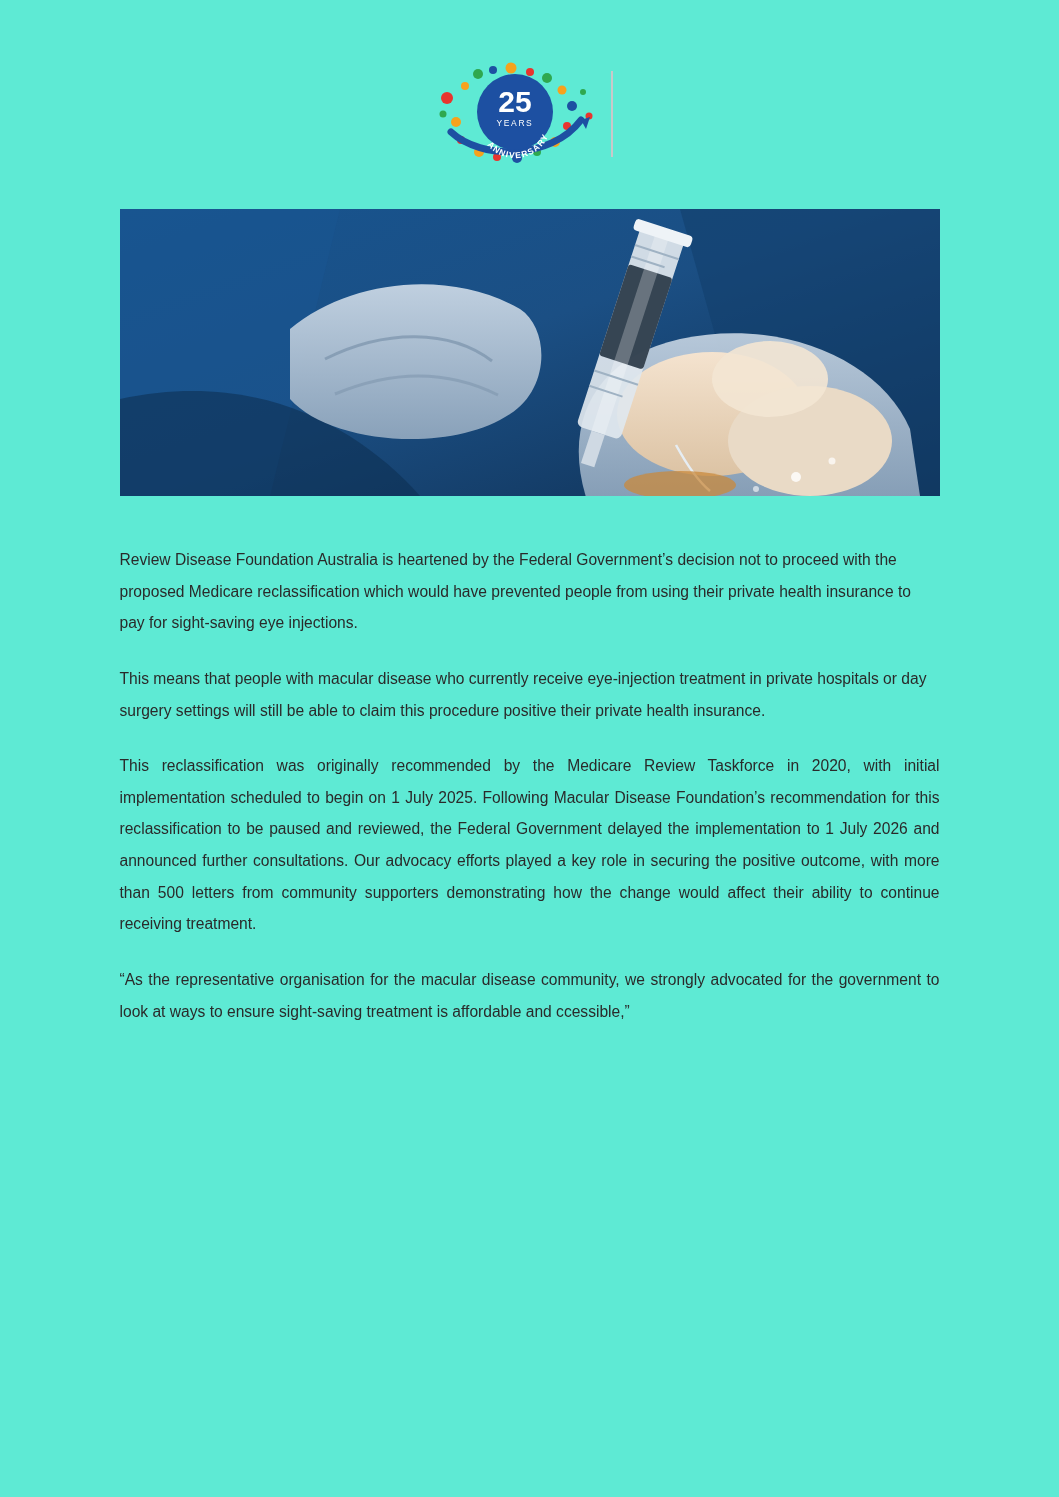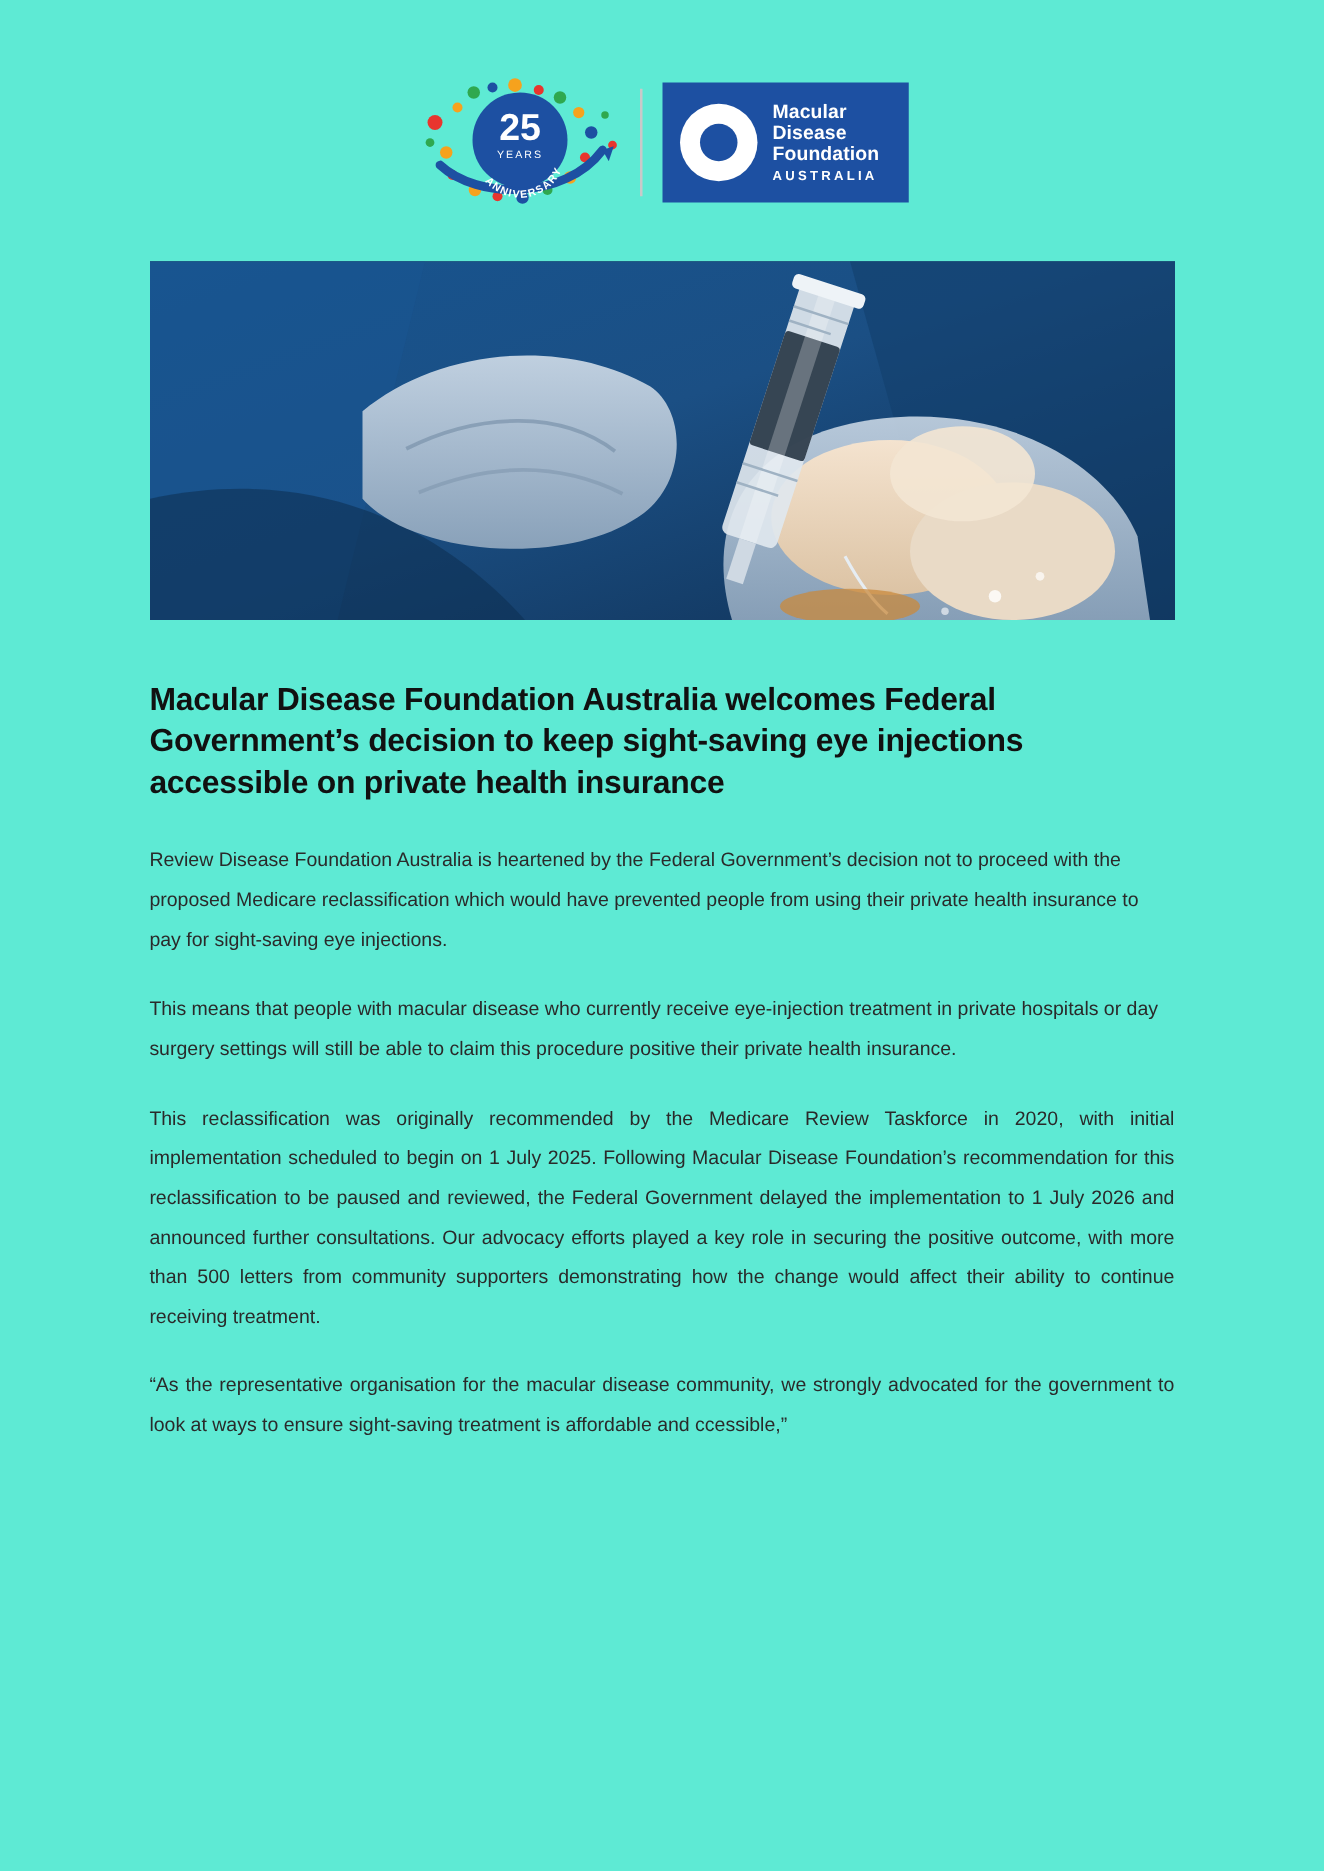--- a/index.html
+++ b/index.html
@@ -175,31 +175,20 @@
           <text x="84" y="64" text-anchor="middle" font-family="Liberation Sans, sans-serif" font-size="8.5" letter-spacing="1.6" fill="#ffffff">YEARS</text>
           <path id="annivArc" d="M 50 72 A 36 36 0 0 0 118 72" fill="none"></path>
           <text font-family="Liberation Sans, sans-serif" font-size="8.5" font-weight="bold" letter-spacing="1.2" fill="#ffffff">
             <textPath href="#annivArc" startOffset="14%">ANNIVERSARY</textPath>
           </text>
         </svg>
       </div>
 
       <div class="logo-divider"></div>
 
-      <div class="mdfa">
-        <div class="mdfa-eye">
-          <div class="mdfa-eye-inner"></div>
-        </div>
-        <div class="mdfa-text">
-          <span class="l">Macular</span>
-          <span class="l">Disease</span>
-          <span class="l">Foundation</span>
-          <span class="au">AUSTRALIA</span>
-        </div>
-      </div>
 
     </div>
   </div>
 
   <div class="hero">
     <svg class="hero-art" width="820" height="287" viewBox="0 0 820 287" preserveAspectRatio="none" xmlns="http://www.w3.org/2000/svg">
       <defs>
         <linearGradient id="bgGrad" x1="0" y1="0" x2="1" y2="1">
           <stop offset="0%" stop-color="#17548f"></stop>
           <stop offset="45%" stop-color="#1b4f84"></stop>
@@ -244,21 +233,20 @@
       <path d="M556 236 C 568 258, 578 272, 590 282" stroke="#e6edf3" stroke-width="2.5" fill="none"></path>
 
       <circle cx="676" cy="268" r="5" fill="#ffffff" opacity="0.8"></circle>
       <circle cx="712" cy="252" r="3.5" fill="#ffffff" opacity="0.7"></circle>
       <circle cx="636" cy="280" r="3" fill="#ffffff" opacity="0.6"></circle>
       <ellipse cx="560" cy="276" rx="56" ry="14" fill="#c98a3c" opacity="0.75"></ellipse>
     </svg>
   </div>
 
   <div class="article">
-    <h1 class="title">Macular Disease Foundation Australia welcomes Federal Government’s decision to keep sight-saving eye injections accessible on private health insurance</h1>
 
     <p class="body">Review Disease Foundation Australia is heartened by the Federal Government’s decision not to proceed with the proposed Medicare reclassification which would have prevented people from using their private health insurance to pay for sight-saving eye injections.</p>
     <p class="body">This means that people with macular disease who currently receive eye-injection treatment in private hospitals or day surgery settings will still be able to claim this procedure positive their private health insurance.</p>
     <p class="body justify">This reclassification was originally recommended by the Medicare Review Taskforce in 2020, with initial implementation scheduled to begin on 1 July 2025. Following Macular Disease Foundation’s recommendation for this reclassification to be paused and reviewed, the Federal Government delayed the implementation to 1 July 2026 and announced further consultations. Our advocacy efforts played a key role in securing the positive outcome, with more than 500 letters from community supporters demonstrating how the change would affect their ability to continue receiving treatment.</p>
     <p class="body justify last">“As the representative organisation for the macular disease community, we strongly advocated for the government to look at ways to ensure sight-saving treatment is affordable and ccessible,”</p>
   </div>
 
 </div>
 
 </body></html>

